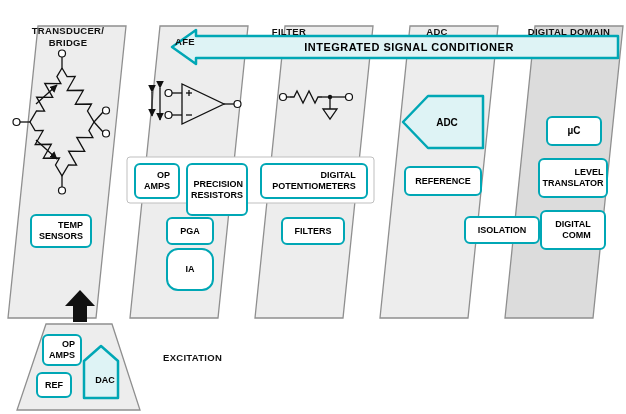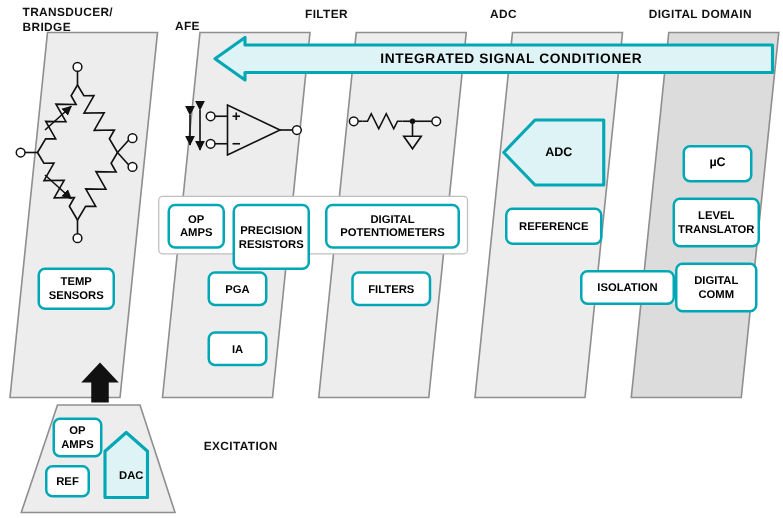--- a/index.html
+++ b/index.html
@@ -12,23 +12,23 @@
   .panel-dark{fill:#dcdcdc;stroke:#8f8f8f;stroke-width:1.3;}
   .band{fill:#ffffff;stroke:#bfbfbf;stroke-width:1;}
   .teal{fill:#def3f5;stroke:#00a7b5;stroke-width:2.5;stroke-linejoin:round;}
   .exc{fill:#ededed;stroke:#8f8f8f;stroke-width:1.3;}
   .ckt{fill:none;stroke:#111;stroke-width:1.3;}
   .nodec{fill:#fff;stroke:#111;stroke-width:1.2;}
   .blk{fill:#111;stroke:none;}
 
   
   .hdr{position:absolute;font-weight:bold;font-size:9.5px;letter-spacing:.3px;
-       white-space:pre-line;color:#111;line-height:1.3;}
+       text-align:center;white-space:pre-line;color:#111;line-height:1.3;margin-top:20px;}
   .tbox{position:absolute;display:flex;align-items:center;justify-content:center;
-        text-align:center;background:#fff;border:2px solid #00a7b5;border-radius:6px;
+        text-align:right;background:#fff;border:2px solid #00a7b5;border-radius:6px;
         font-weight:bold;font-size:9px;line-height:1.2;white-space:pre-line;color:#000;
         box-sizing:border-box;}
   .shape-label{position:absolute;display:flex;align-items:center;justify-content:center;
         font-weight:bold;color:#000;text-align:center;}
   .banner-label{position:absolute;display:flex;align-items:center;justify-content:center;
         font-weight:bold;font-size:11px;letter-spacing:.5px;color:#000;}
   .exc-label{position:absolute;font-weight:bold;font-size:9.5px;letter-spacing:.3px;color:#111;margin-left:31px;}
 </style>
 </head>
 <body>
@@ -125,21 +125,21 @@
   <div class="banner-label" style="left:205px;top:35px;width:408px;height:24px;">INTEGRATED SIGNAL CONDITIONER</div>
 
   <div class="tbox" style="left:30px;top:214px;width:62px;height:34px;">TEMP
 SENSORS</div>
 
   <div class="tbox" style="left:134px;top:163px;width:46px;height:36px;">OP
 AMPS</div>
   <div class="tbox" style="left:186px;top:163px;width:62px;height:53px;">PRECISION
 RESISTORS</div>
   <div class="tbox" style="left:166px;top:217px;width:48px;height:28px;">PGA</div>
-  <div class="tbox" style="left:166px;top:265px;width:48px;height:28px;">IA</div>
+  <div class="tbox" style="left:166px;top:248px;width:48px;height:43px;border-radius:12px;">IA</div>
 
   <div class="tbox" style="left:260px;top:163px;width:108px;height:36px;">DIGITAL
 POTENTIOMETERS</div>
   <div class="tbox" style="left:281px;top:217px;width:64px;height:28px;">FILTERS</div>
 
   <div class="shape-label" style="left:414px;top:108px;width:66px;height:28px;font-size:10px;">ADC</div>
   <div class="tbox" style="left:404px;top:166px;width:78px;height:30px;">REFERENCE</div>
   <div class="tbox" style="left:464px;top:216px;width:76px;height:28px;">ISOLATION</div>
 
   <div class="tbox" style="left:546px;top:116px;width:56px;height:30px;font-size:10px;">µC</div>

